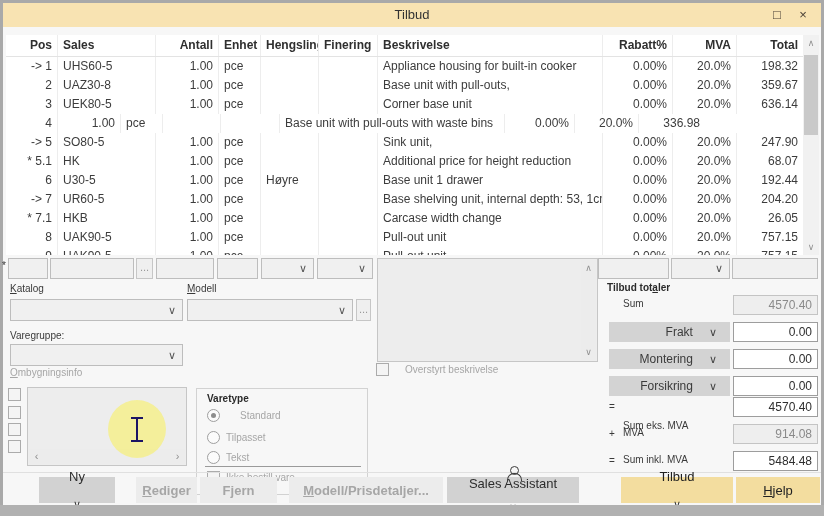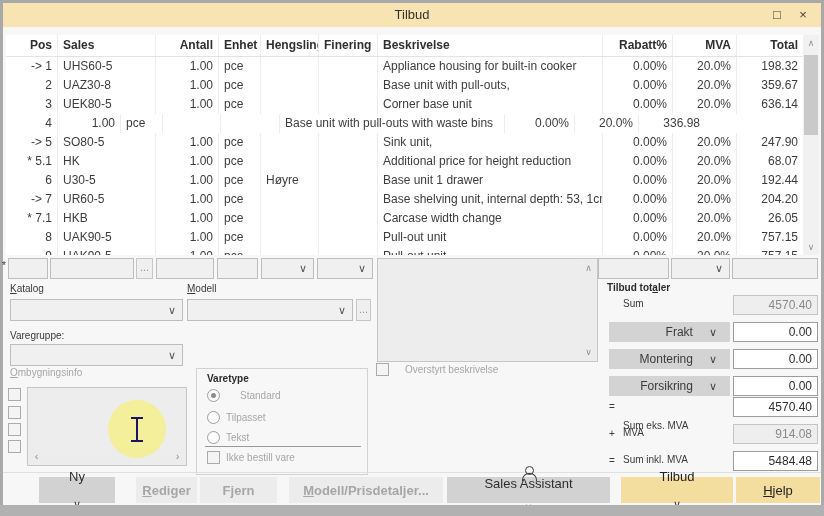--- a/index.html
+++ b/index.html
@@ -292,21 +292,21 @@
   <span class="abs cbox" style="left:8px; top:406px;"></span>
   <span class="abs cbox" style="left:8px; top:423px;"></span>
   <span class="abs cbox" style="left:8px; top:440px;"></span>
   <div class="abs descbox" style="left:27px; top:387px; width:160px; height:79px;">
     <div class="abs" style="left:1px; right:1px; bottom:1px; height:15px; background:#ececec; display:flex; justify-content:space-between;">
       <div class="sarrow" style="width:15px; height:15px; line-height:15px; font-size:11px;">‹</div>
       <div class="sarrow" style="width:15px; height:15px; line-height:15px; font-size:11px;">›</div>
     </div>
   </div>
 
-  <div class="abs groupbox" style="left:196px; top:368px; width:172px; height:107px;text-decoration:underline;">
+  <div class="abs groupbox" style="left:196px; top:388px; width:172px; height:107px;text-decoration:underline;">
     <div class="abs lbl" style="left:10px; top:4px; font-weight:bold; color:#2b2b2b;">Varetype</div>
     <div class="abs" style="left:10px; top:20px; display:flex; align-items:center; gap:20px;">
       <span class="radio sel"></span>
       <span class="lbl dim">Standard</span>
     </div>
     <div class="abs" style="left:10px; top:42px; display:flex; align-items:center; gap:6px;">
       <span class="radio"></span>
       <span class="lbl dim">Tilpasset</span>
     </div>
     <div class="abs" style="left:10px; top:62px; display:flex; align-items:center; gap:6px;">
@@ -369,21 +369,21 @@
   </div>
   <div class="abs btn btn-disabled" style="left:136px; top:477px; width:61px;">
     <span><span></span><span class="key">R</span><span>ediger</span></span>
   </div>
   <div class="abs btn btn-disabled" style="left:200px; top:477px; width:77px;">
     <span>Fjern</span>
   </div>
   <div class="abs btn btn-disabled" style="left:289px; top:477px; width:154px;">
     <span><span></span><span class="key">M</span><span>odell/Prisdetaljer...</span></span>
   </div>
-  <div class="abs btn btn-grey" style="left:447px; top:477px; width:163px; gap:10px;">
+  <div class="abs btn btn-grey" style="left:447px; top:477px; width:132px; gap:10px;">
     <span class="person"></span>
     <span>Sales Assistant</span>
     <span class="chev">∨</span>
   </div>
   <div class="abs btn btn-tan" style="left:621px; top:477px; width:112px;">
     <span>Tilbud</span>
     <span class="chev">∨</span>
   </div>
   <div class="abs btn btn-tan" style="left:736px; top:477px; width:84px;">
     <span><span></span><span class="key">H</span><span>jelp</span></span>

